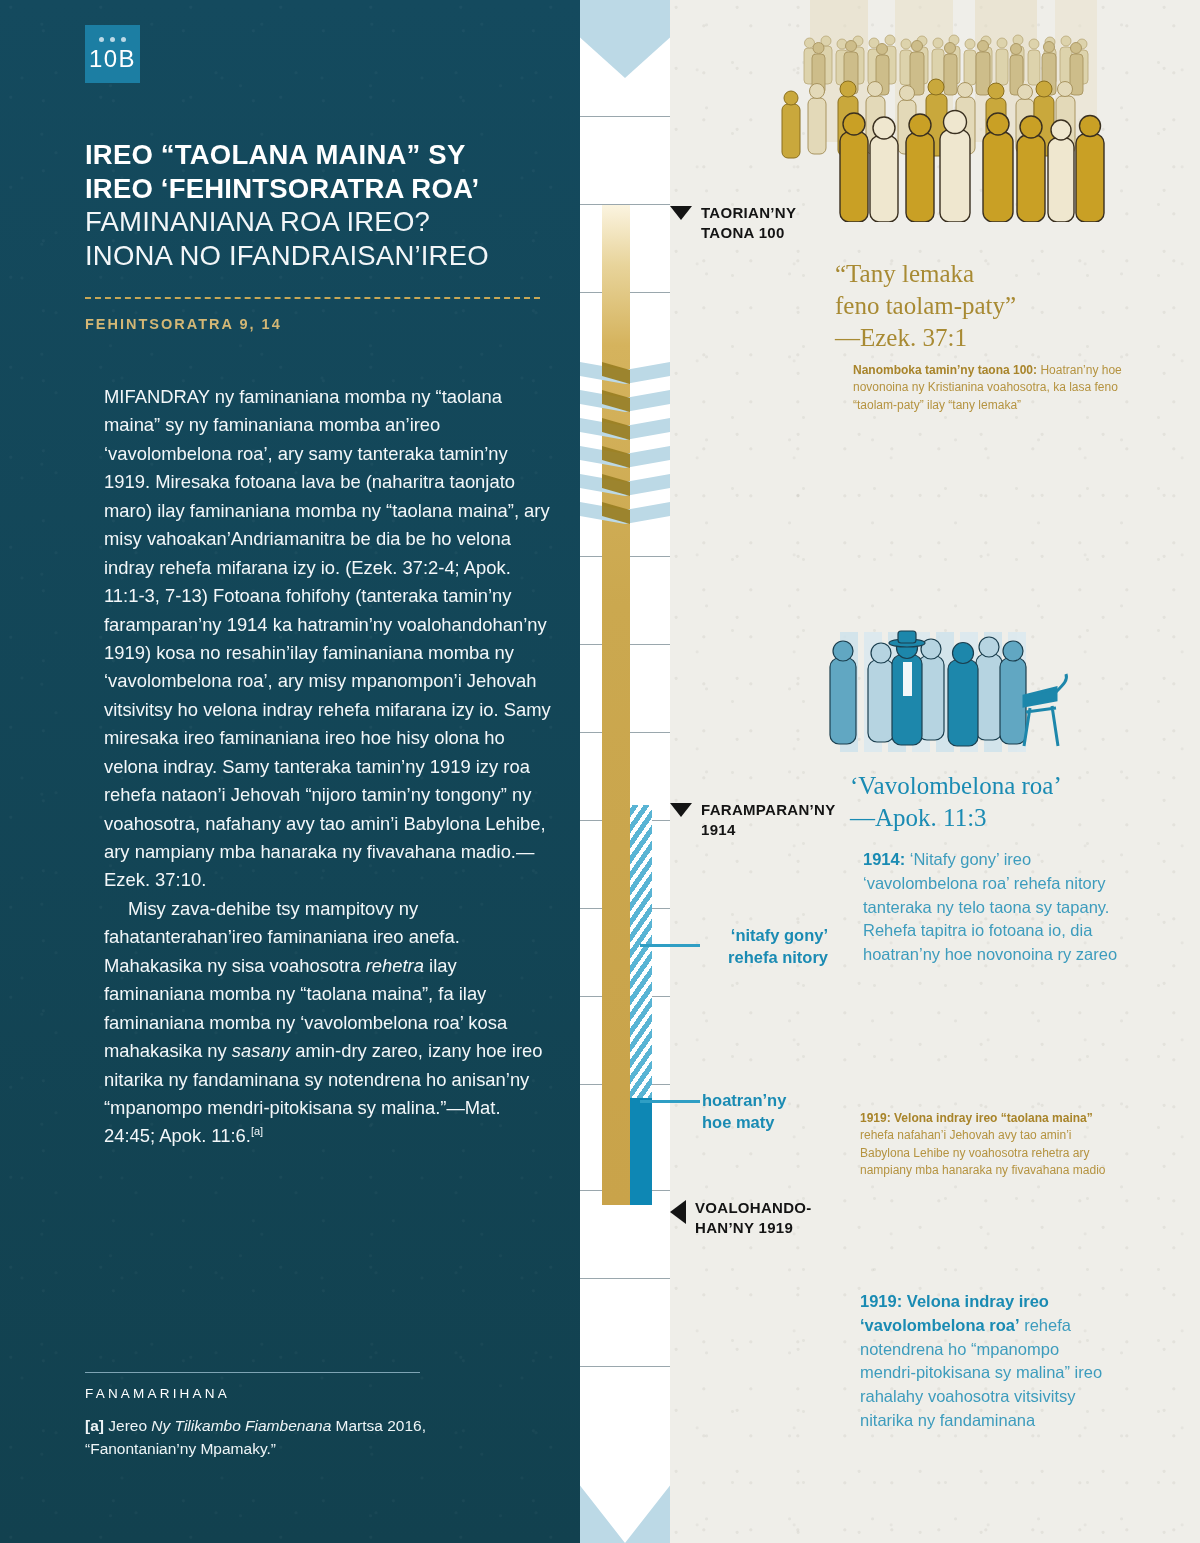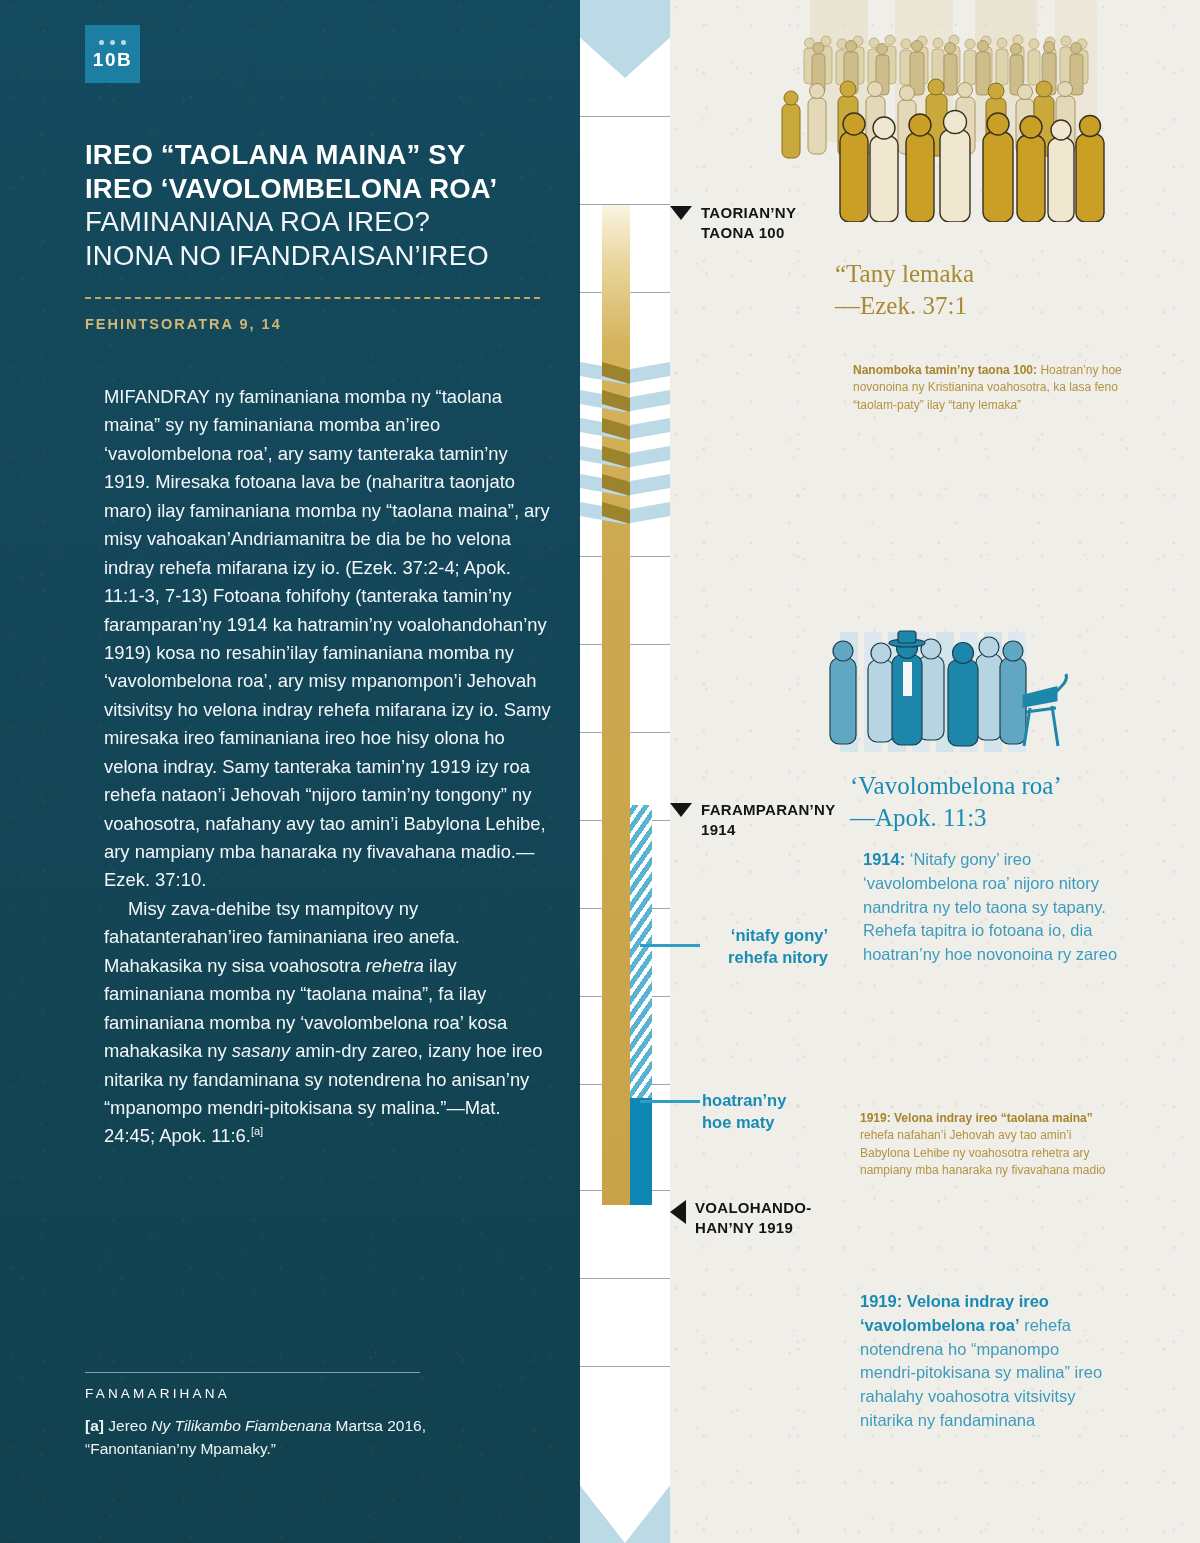--- a/index.html
+++ b/index.html
@@ -24,21 +24,21 @@
     background-size:90px 90px,110px 110px,70px 70px,130px 130px,100px 100px,80px 80px,100% 100%;
   }
   #badge{
     position:absolute;left:85px;top:25px;width:55px;height:58px;
     background:#1c7ea3;
     color:#ffffff;
     display:flex;flex-direction:column;align-items:center;justify-content:center;
   }
   #badge .dots{display:flex;gap:6px;margin-bottom:5px;}
   #badge .dots i{width:5px;height:5px;border-radius:50%;background:#bcd9e6;display:block;}
-  #badge .num{font-size:19px;font-weight:bold;letter-spacing:1.5px;line-height:1;}
+  #badge .num{font-size:24px;font-weight:normal;letter-spacing:1.5px;line-height:1;}
 
   #headline{
     position:absolute;left:85px;top:138px;width:470px;
     color:#ffffff;
   }
   #headline .strong{
     font-size:27.5px;font-weight:bold;line-height:1.22;letter-spacing:.2px;
     margin:0;
   }
   #headline .light{
@@ -174,21 +174,21 @@
     <span class="dots">
         <i></i>
         <i></i>
         <i></i>
       </span>
     <span class="num">10B</span>
   </div>
 
   <div id="headline">
     <p class="strong">IREO “TAOLANA MAINA” SY</p>
-    <p class="strong">IREO ‘VAVOLOMBELONA ROA’</p>
+    <p class="strong">IREO ‘FEHINTSORATRA ROA’</p>
     <p class="light">FAMINANIANA ROA IREO?</p>
     <p class="light">INONA NO IFANDRAISAN’IREO</p>
   </div>
 
   <div id="rule-dashed"></div>
 
   <div id="subhead">FEHINTSORATRA 9, 14</div>
 
   <div id="body-text">
     <p><span>MIFANDRAY ny faminaniana momba ny “taolana maina” sy ny faminaniana momba an’ireo ‘vavolombelona roa’, ary samy tanteraka tamin’ny 1919. Miresaka fotoana lava be (naharitra taonjato maro) ilay faminaniana momba ny “taolana maina”, ary misy vahoakan’Andriamanitra be dia be ho velona indray rehefa mifarana izy io. (Ezek. 37:2-4; Apok. 11:1-3, 7-13) Fotoana fohifohy (tanteraka tamin’ny faramparan’ny 1914 ka hatramin’ny voalohandohan’ny 1919) kosa no resahin’ilay faminaniana momba ny ‘vavolombelona roa’, ary misy mpanompon’i Jehovah vitsivitsy ho velona indray rehefa mifarana izy io. Samy miresaka ireo faminaniana ireo hoe hisy olona ho velona indray. Samy tanteraka tamin’ny 1919 izy roa rehefa nataon’i Jehovah “nijoro tamin’ny tongony” ny voahosotra, nafahany avy tao amin’i Babylona Lehibe, ary nampiany mba hanaraka ny fivavahana madio.—Ezek. 37:10.</span></p>
@@ -378,20 +378,21 @@
   <div class="marker" style="left:0px;top:203px;width:200px;">
     <span class="tri-down"></span>
     <span class="marker-label">
       <span>TAORIAN’NY</span><br>
       <span>TAONA 100</span>
     </span>
   </div>
 
   <div class="quote-gold" style="left:165px;top:258px;width:330px;">
     <div>“Tany lemaka</div>
+    <div>feno taolam-paty”</div>
     <div>—Ezek. 37:1</div>
   </div>
 
   <div class="note-gold" style="left:183px;top:362px;width:280px;">
     <b>Nanomboka tamin’ny taona 100:</b><span> Hoatran’ny hoe novonoina ny Kristianina voahosotra, ka lasa feno “taolam-paty” ilay “tany lemaka”</span>
   </div>
 
   <svg class="illus" style="left:140px;top:622px;" width="260" height="150" viewBox="0 0 260 150">
     <g opacity="0.85">
       <rect x="30" y="10" width="18" height="120" fill="#cfe3ec"></rect>
@@ -448,21 +449,21 @@
 
   <div class="marker" style="left:0px;top:800px;width:210px;">
     <span class="tri-down"></span>
     <span class="marker-label">
       <span>FARAMPARAN’NY</span><br>
       <span>1914</span>
     </span>
   </div>
 
   <div class="note-blue" style="left:193px;top:848px;width:255px;">
-    <b>1914:</b><span> ‘Nitafy gony’ ireo ‘vavolombelona roa’ nijoro nitory nandritra ny telo taona sy tapany. Rehefa tapitra io fotoana io, dia hoatran’ny hoe novonoina ry zareo</span>
+    <b>1914:</b><span> ‘Nitafy gony’ ireo ‘vavolombelona roa’ rehefa nitory tanteraka ny telo taona sy tapany. Rehefa tapitra io fotoana io, dia hoatran’ny hoe novonoina ry zareo</span>
   </div>
 
   <div class="callout-small" style="left:0px;top:924px;width:158px;">
     <div>‘nitafy gony’</div>
     <div>rehefa nitory</div>
   </div>
 
   <div class="callout-small" style="left:0px;top:1089px;width:148px;text-align:left;padding-left:32px;">
     <div>hoatran’ny</div>
     <div>hoe maty</div>

